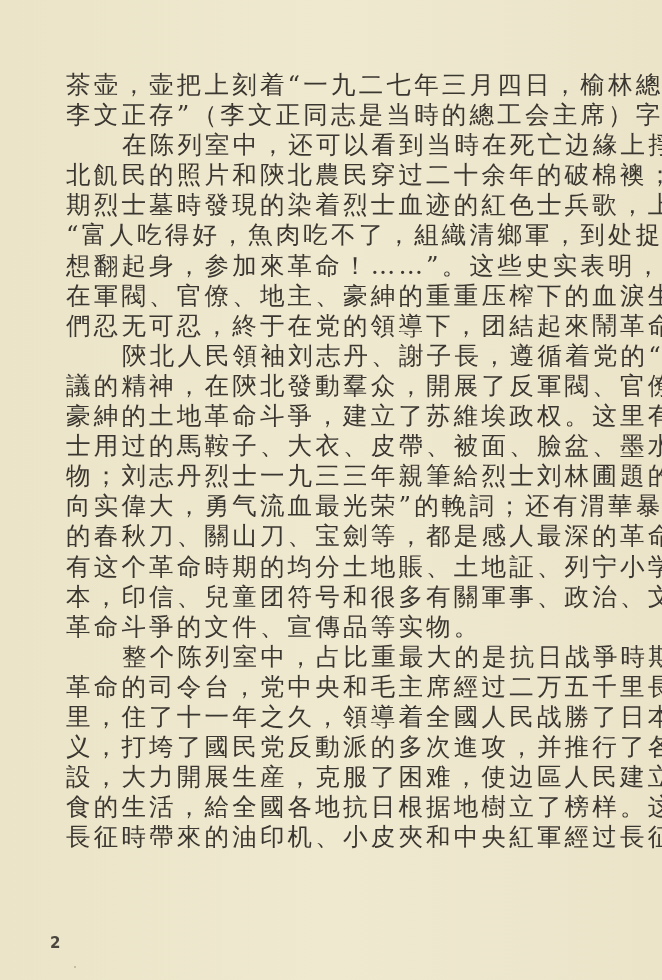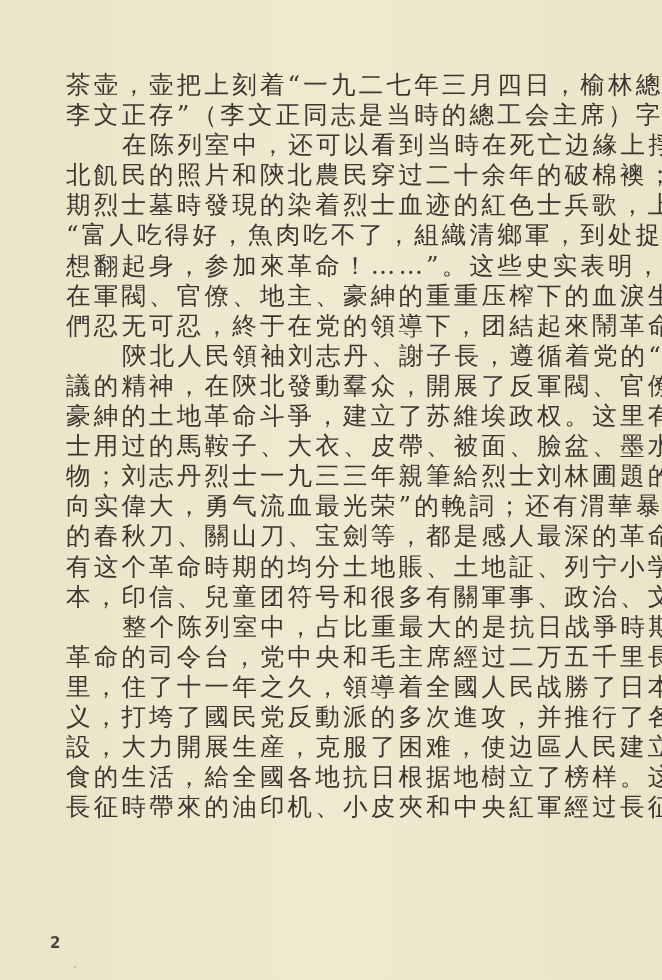--- a/index.html
+++ b/index.html
@@ -60,20 +60,21 @@
     <div class="line">們忍无可忍，終于在党的領導下，团結起來鬧革命。</div>
     <div class="line indent">陝北人民領袖刘志丹、謝子長，遵循着党的“八七”会</div>
     <div class="line">議的精神，在陝北發動羣众，開展了反軍閥、官僚、地主、</div>
     <div class="line">豪紳的土地革命斗爭，建立了苏維埃政权。这里有刘志丹烈</div>
     <div class="line">士用过的馬鞍子、大衣、皮帶、被面、臉盆、墨水瓶等遺</div>
     <div class="line">物；刘志丹烈士一九三三年親筆給烈士刘林圃題的“英雄志</div>
     <div class="line">向实偉大，勇气流血最光荣”的輓詞；还有渭華暴動時用过</div>
     <div class="line">的春秋刀、關山刀、宝劍等，都是感人最深的革命文物。还</div>
     <div class="line">有这个革命時期的均分土地賬、土地証、列宁小学校旗，課</div>
     <div class="line">本，印信、兒童团符号和很多有關軍事、政治、文化各方面</div>
+    <div class="line">革命斗爭的文件、宣傳品等实物。</div>
     <div class="line indent">整个陈列室中，占比重最大的是抗日战爭時期。延安是</div>
     <div class="line">革命的司令台，党中央和毛主席經过二万五千里長征來到这</div>
     <div class="line">里，住了十一年之久，領導着全國人民战勝了日本帝國主</div>
     <div class="line">义，打垮了國民党反動派的多次進攻，并推行了各項民主建</div>
     <div class="line">設，大力開展生産，克服了困难，使边區人民建立起丰衣足</div>
     <div class="line">食的生活，給全國各地抗日根据地樹立了榜样。这里陈列着</div>
     <div class="line">長征時帶來的油印机、小皮夾和中央紅軍經过長征到達陝北</div>
   </div>
   <div class="page-number">2</div>
   <div class="speck"></div>

